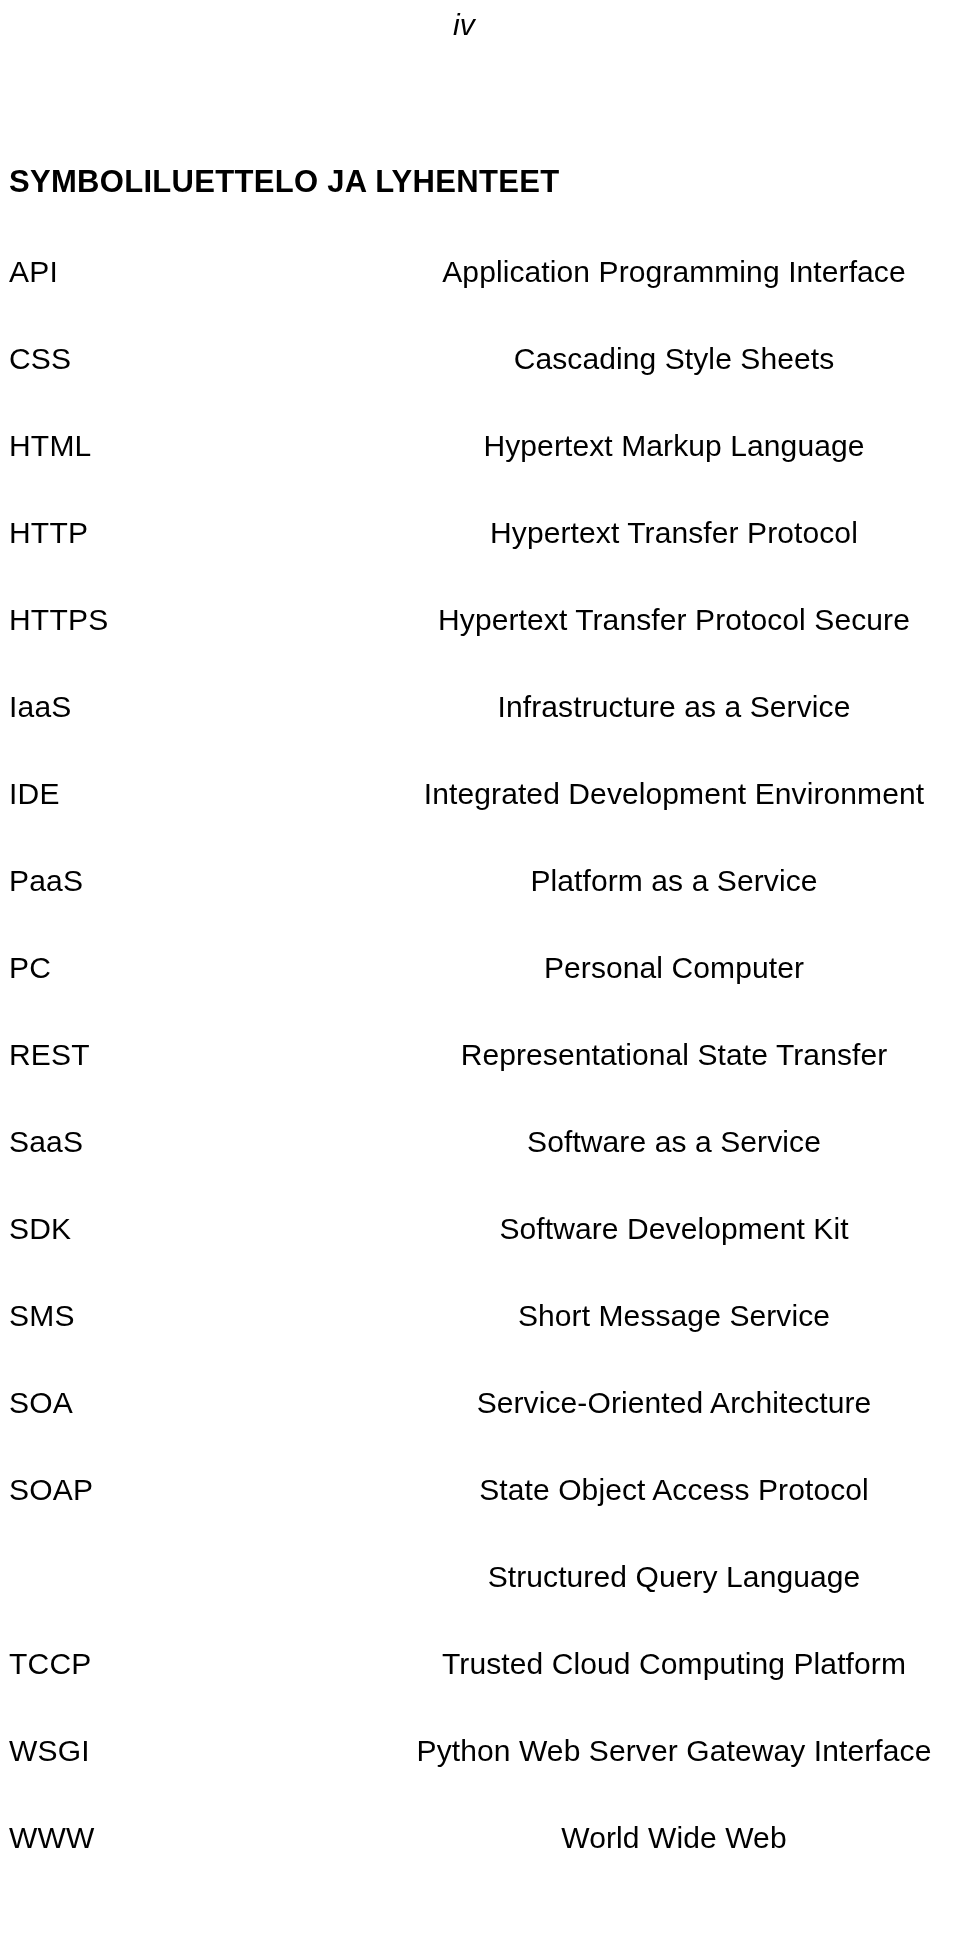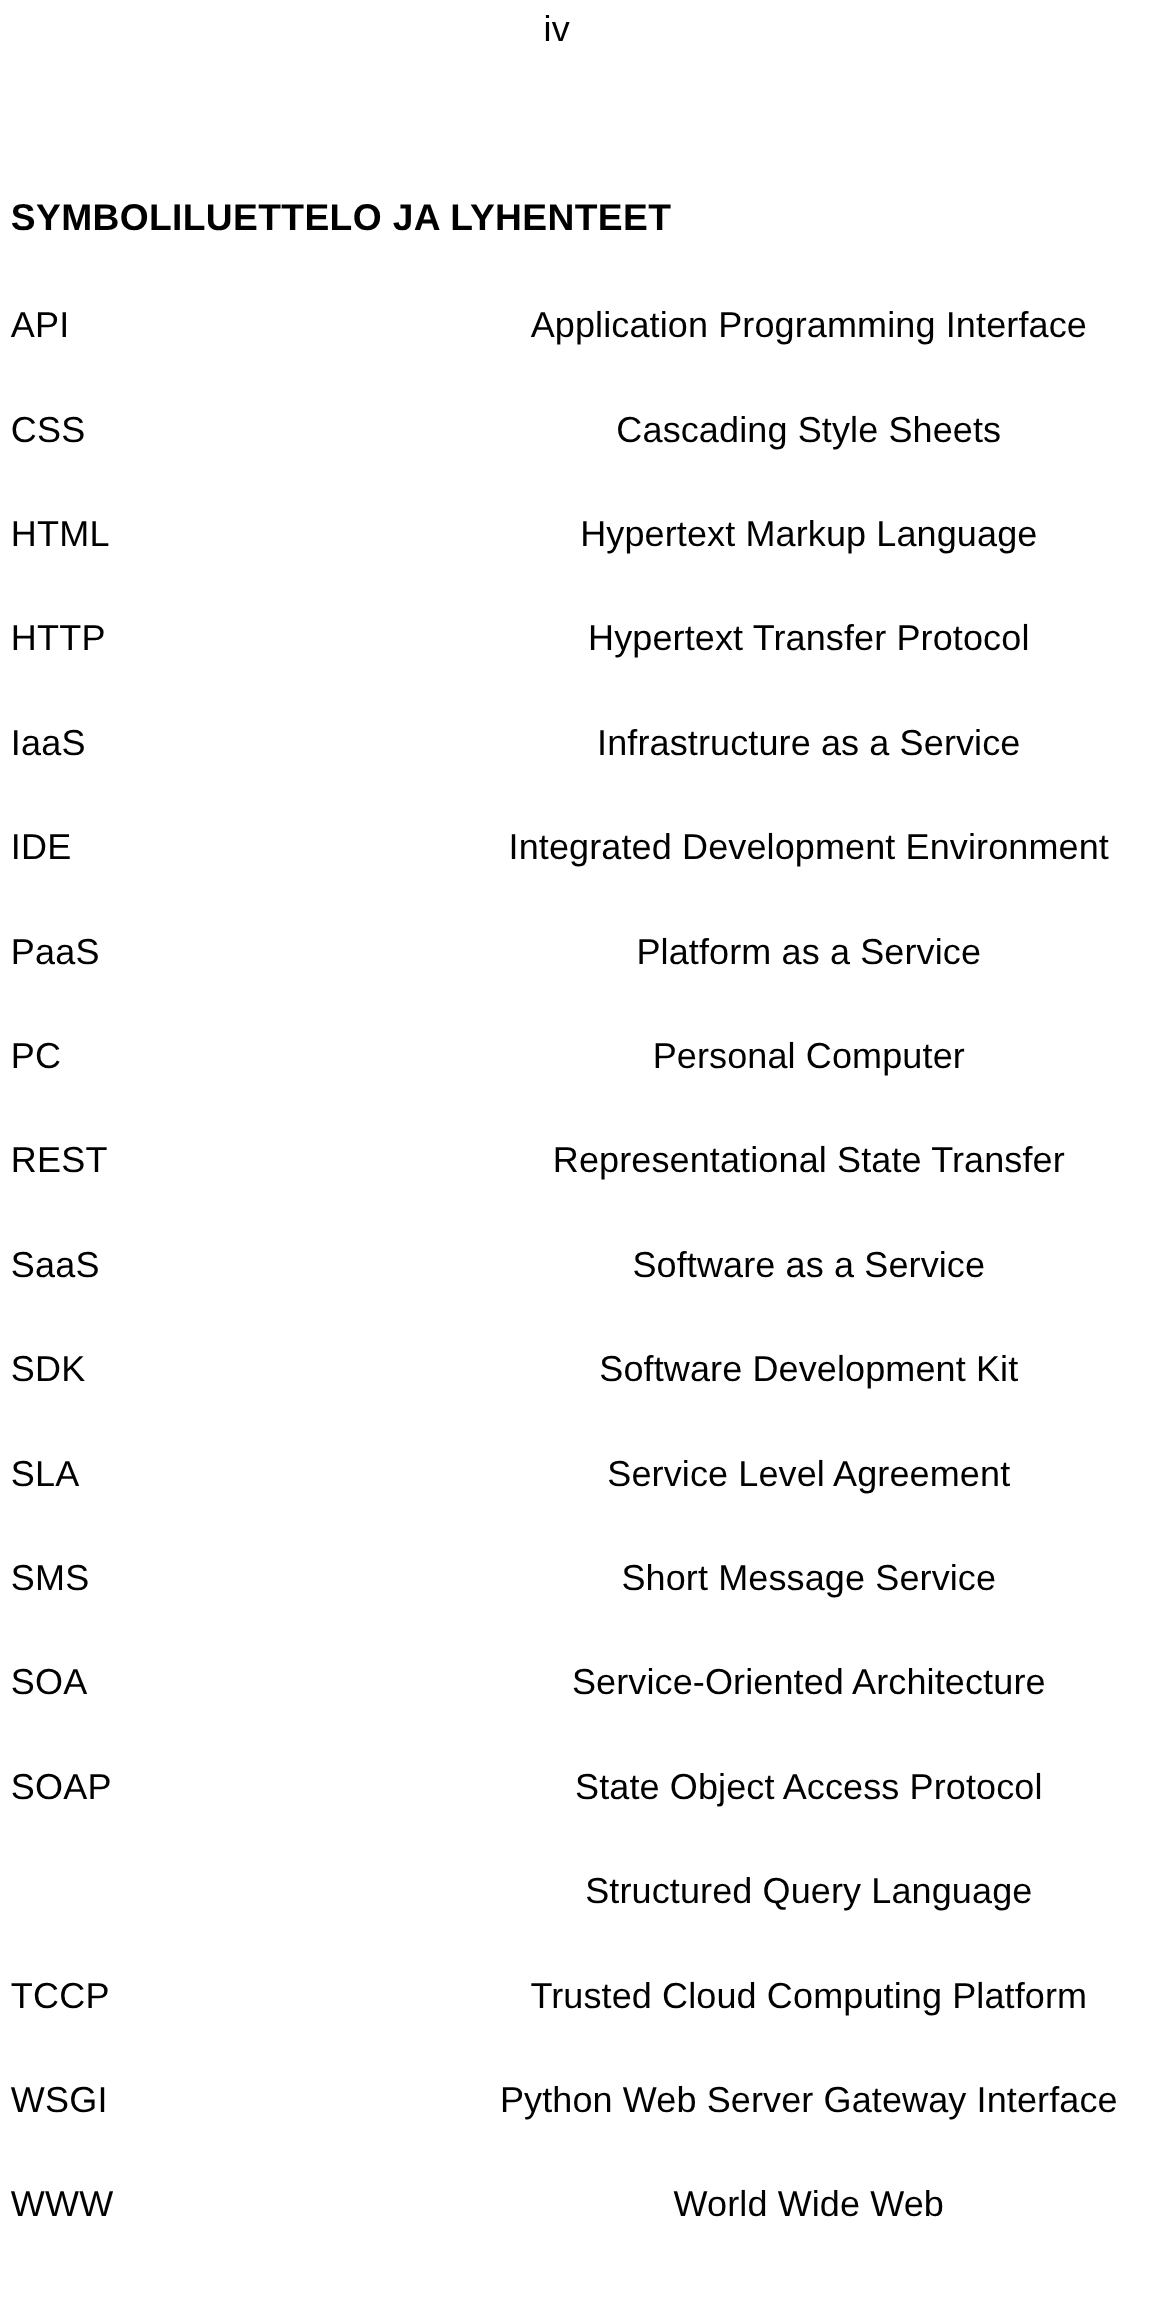--- a/index.html
+++ b/index.html
@@ -25,20 +25,21 @@
   
   .page-number {
     position: absolute;
     top: 6px;
     left: 0;
     width: 928px;
     text-align: center;
     font-size: 30px;
     line-height: 38px;
     letter-spacing: 0.2px;
+    font-style: italic;
   }
   
   .section-heading {
     position: absolute;
     top: 142px;
     left: 9px;
     font-size: 31px;
     line-height: 38px;
     font-weight: bold;
     letter-spacing: 0.3px;
@@ -98,20 +99,24 @@
       </div>
       <div class="abbr-row">
         <span class="abbr-term">HTML</span>
         <span class="abbr-def">Hypertext Markup Language</span>
       </div>
       <div class="abbr-row">
         <span class="abbr-term">HTTP</span>
         <span class="abbr-def">Hypertext Transfer Protocol</span>
       </div>
       <div class="abbr-row">
+        <span class="abbr-term">HTTPS</span>
+        <span class="abbr-def">Hypertext Transfer Protocol Secure</span>
+      </div>
+      <div class="abbr-row">
         <span class="abbr-term">IaaS</span>
         <span class="abbr-def">Infrastructure as a Service</span>
       </div>
       <div class="abbr-row">
         <span class="abbr-term">IDE</span>
         <span class="abbr-def">Integrated Development Environment</span>
       </div>
       <div class="abbr-row">
         <span class="abbr-term">PaaS</span>
         <span class="abbr-def">Platform as a Service</span>
@@ -124,24 +129,20 @@
         <span class="abbr-term">REST</span>
         <span class="abbr-def">Representational State Transfer</span>
       </div>
       <div class="abbr-row">
         <span class="abbr-term">SaaS</span>
         <span class="abbr-def">Software as a Service</span>
       </div>
       <div class="abbr-row">
         <span class="abbr-term">SDK</span>
         <span class="abbr-def">Software Development Kit</span>
-      </div>
-      <div class="abbr-row">
-        <span class="abbr-term">SLA</span>
-        <span class="abbr-def">Service Level Agreement</span>
       </div>
       <div class="abbr-row">
         <span class="abbr-term">SMS</span>
         <span class="abbr-def">Short Message Service</span>
       </div>
       <div class="abbr-row">
         <span class="abbr-term">SOA</span>
         <span class="abbr-def">Service-Oriented Architecture</span>
       </div>
       <div class="abbr-row">

